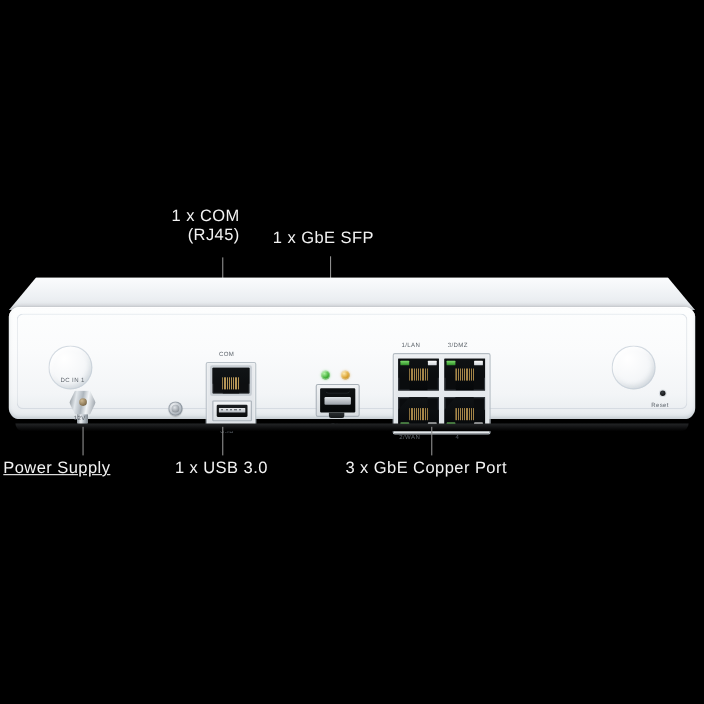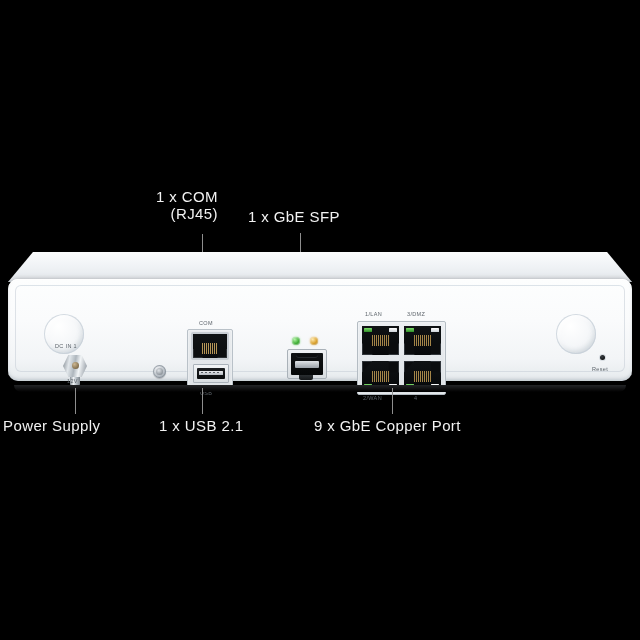--- a/index.html
+++ b/index.html
@@ -222,21 +222,21 @@
       <div class="plabel" style="left:355px;top:116px;">2/WAN</div>
       <div class="plabel" style="left:406px;top:116px;">4</div>
 
       <div id="resethole"></div>
       <div class="plabel" style="left:584px;top:87px;">Reset</div>
     </div>
   </div>
   <div id="shadowbar"></div>
 
   <div class="leader" style="left:75px;top:388px;height:26px;"></div>
-  <div class="callout" style="left:3px;top:417px;width:160px;">Power Supply</div>
+  <div class="callout" style="left:3px;top:417px;width:160px;text-decoration:underline;">Power Supply</div>
 
   <div class="leader" style="left:202px;top:388px;height:26px;"></div>
-  <div class="callout" style="left:159px;top:417px;width:160px;">1 x USB 2.1</div>
+  <div class="callout" style="left:159px;top:417px;width:160px;">1 x USB 3.0</div>
 
   <div class="leader" style="left:392px;top:388px;height:26px;"></div>
-  <div class="callout" style="left:314px;top:417px;width:230px;">9 x GbE Copper Port</div>
+  <div class="callout" style="left:314px;top:417px;width:230px;">3 x GbE Copper Port</div>
 
 </div>
 
 </body></html>

